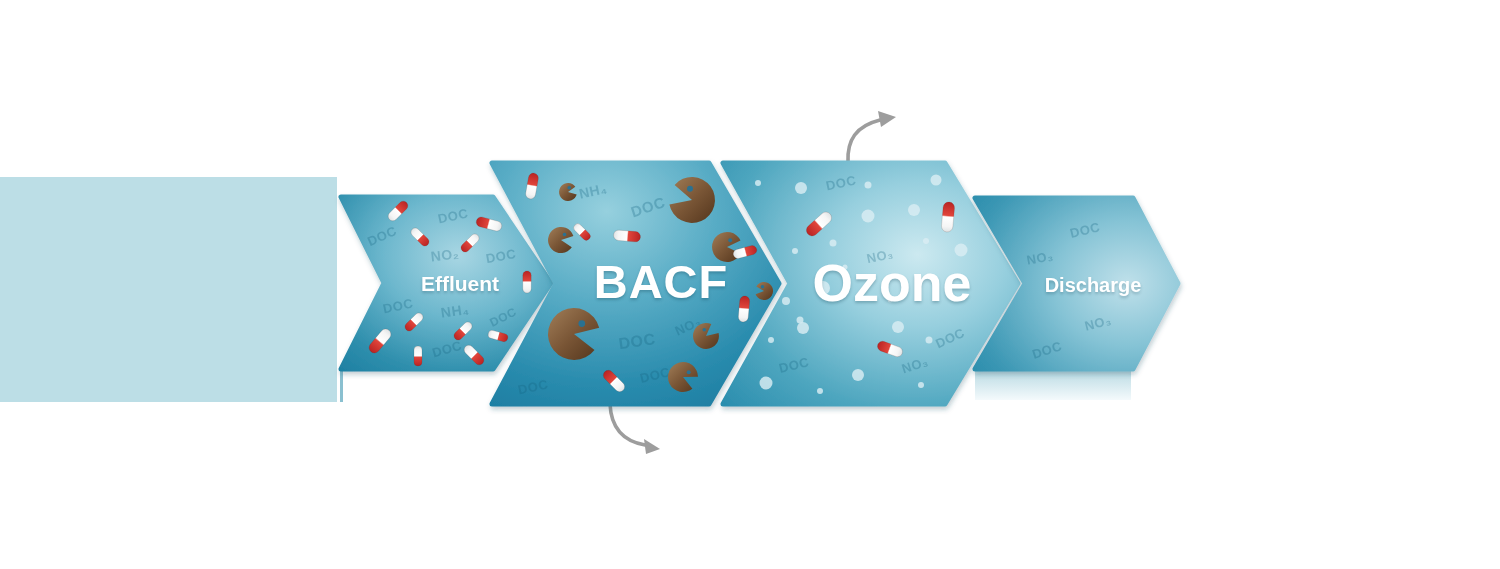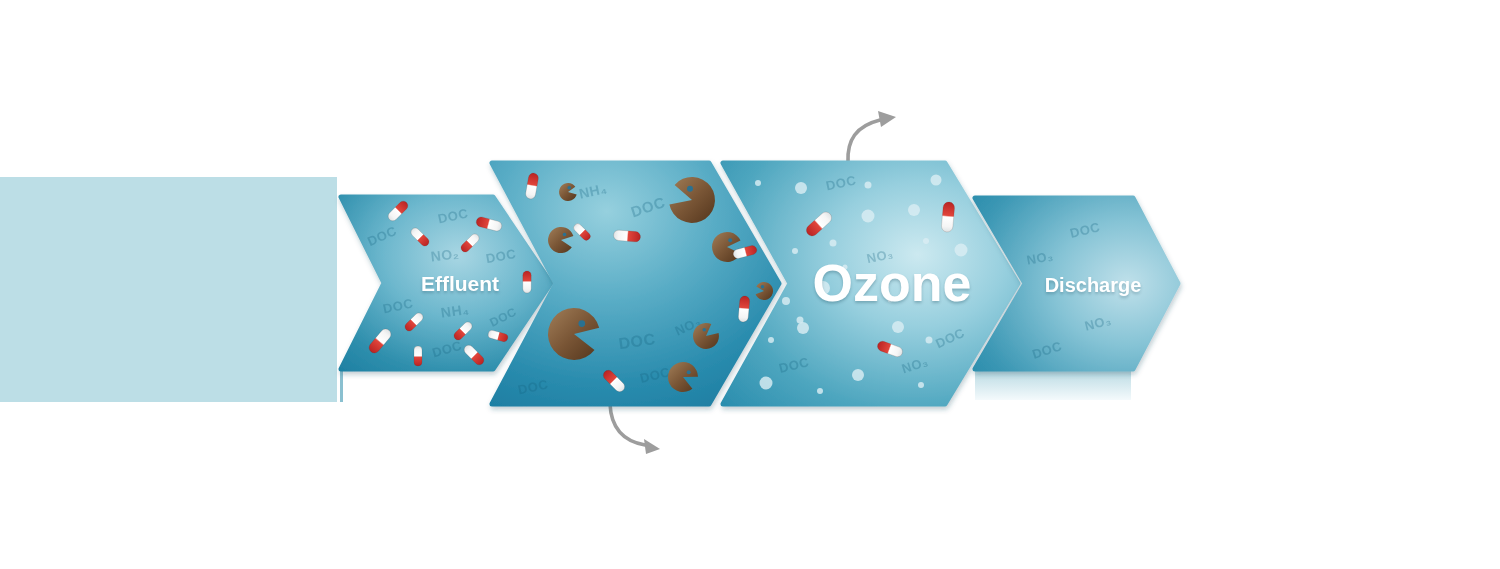--- a/index.html
+++ b/index.html
@@ -222,16 +222,17 @@
       </g>
       <g clip-path="url(#c-discharge)">
         <text transform="translate(1085,230) rotate(-14)" font-size="13" text-anchor="middle" dy=".35em" class="fl">DOC</text>
         <text transform="translate(1040,258) rotate(-10)" font-size="13" text-anchor="middle" dy=".35em" class="fl">NO₃</text>
         <text transform="translate(1098,323) rotate(-14)" font-size="13" text-anchor="middle" dy=".35em" class="fl">NO₃</text>
         <text transform="translate(1047,350) rotate(-18)" font-size="13" text-anchor="middle" dy=".35em" class="fl">DOC</text>
       </g>
     </svg>
   <div class="labels">
     <div class="stage-label lbl-effluent">Effluent</div>
+    <div class="stage-label lbl-bacf">BACF</div>
     <div class="stage-label lbl-ozone">Ozone</div>
     <div class="stage-label lbl-discharge">Discharge</div>
   </div>
 </div>
 
 </body></html>

